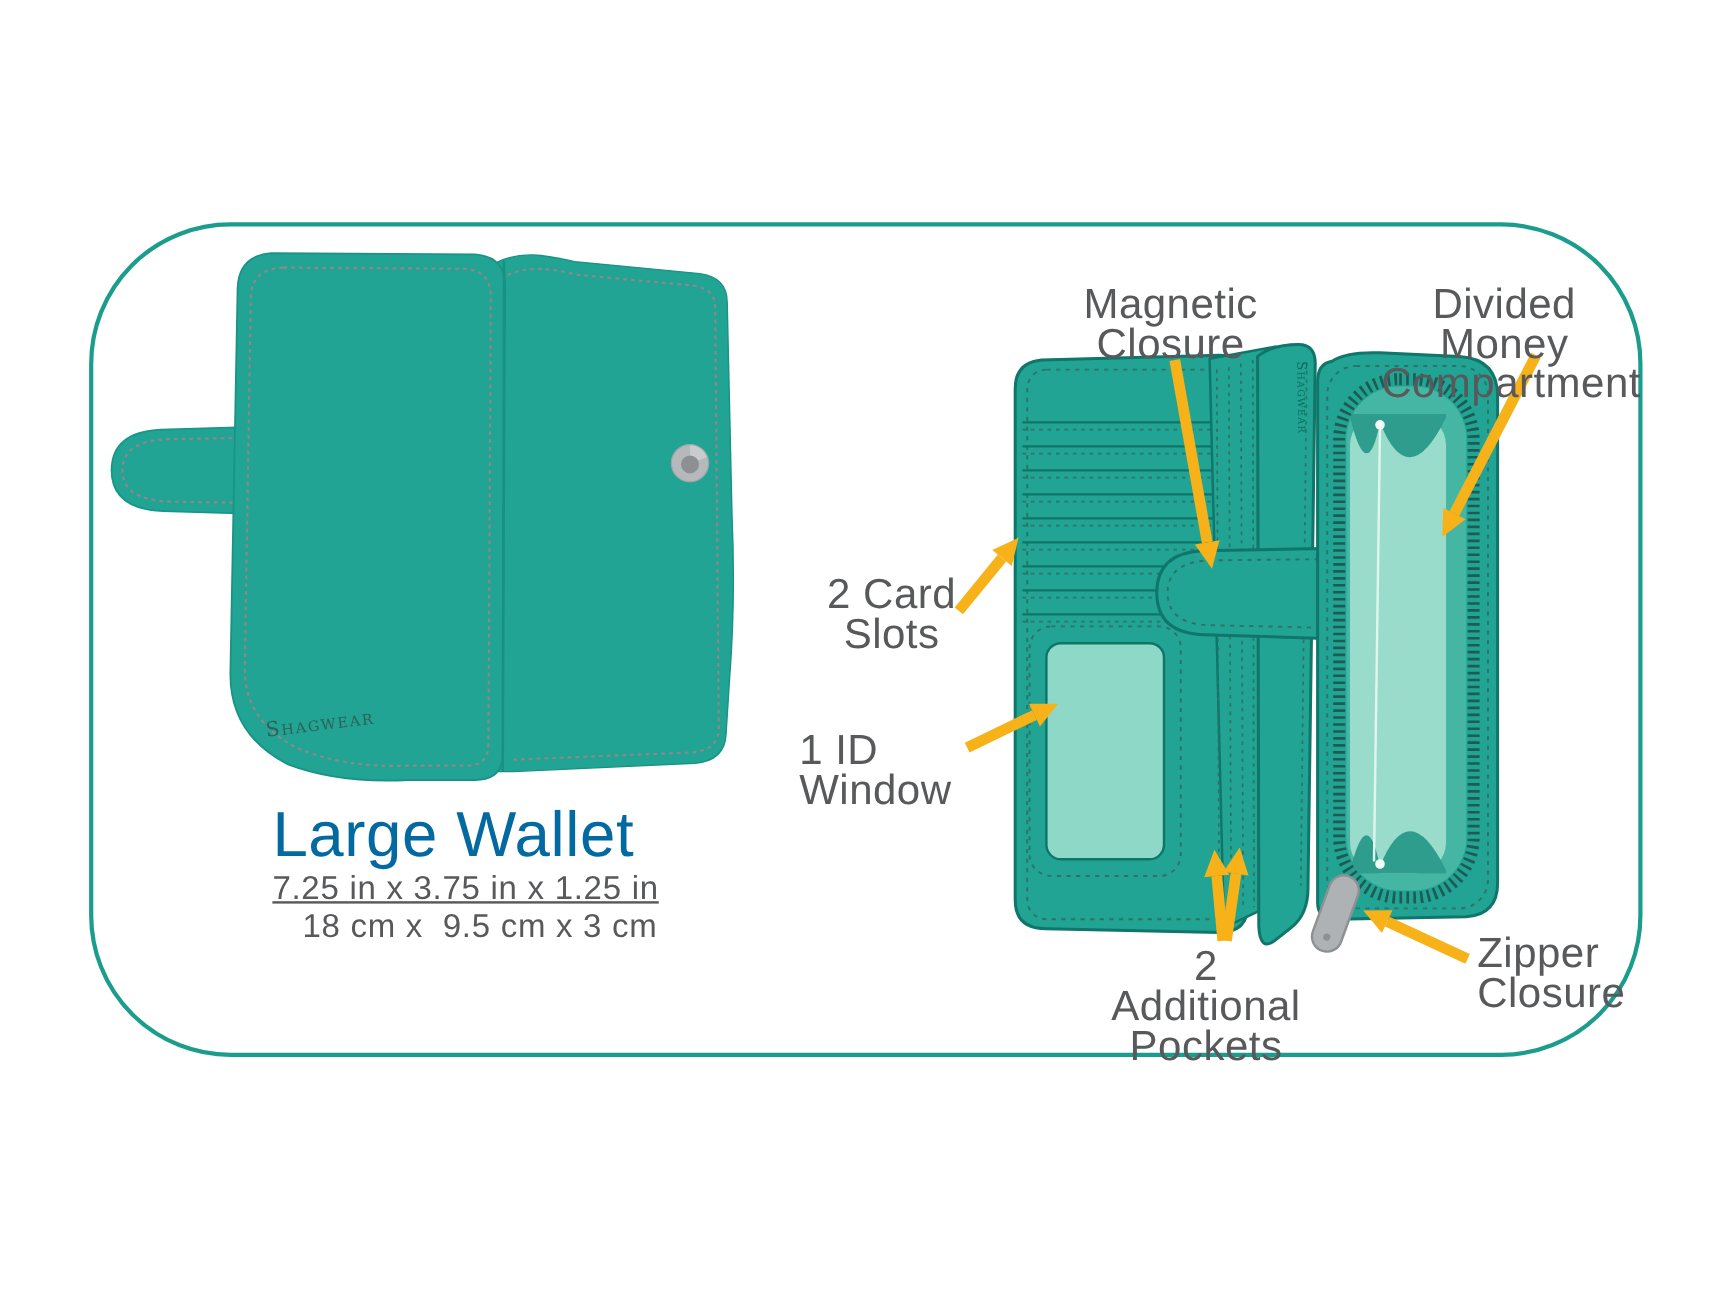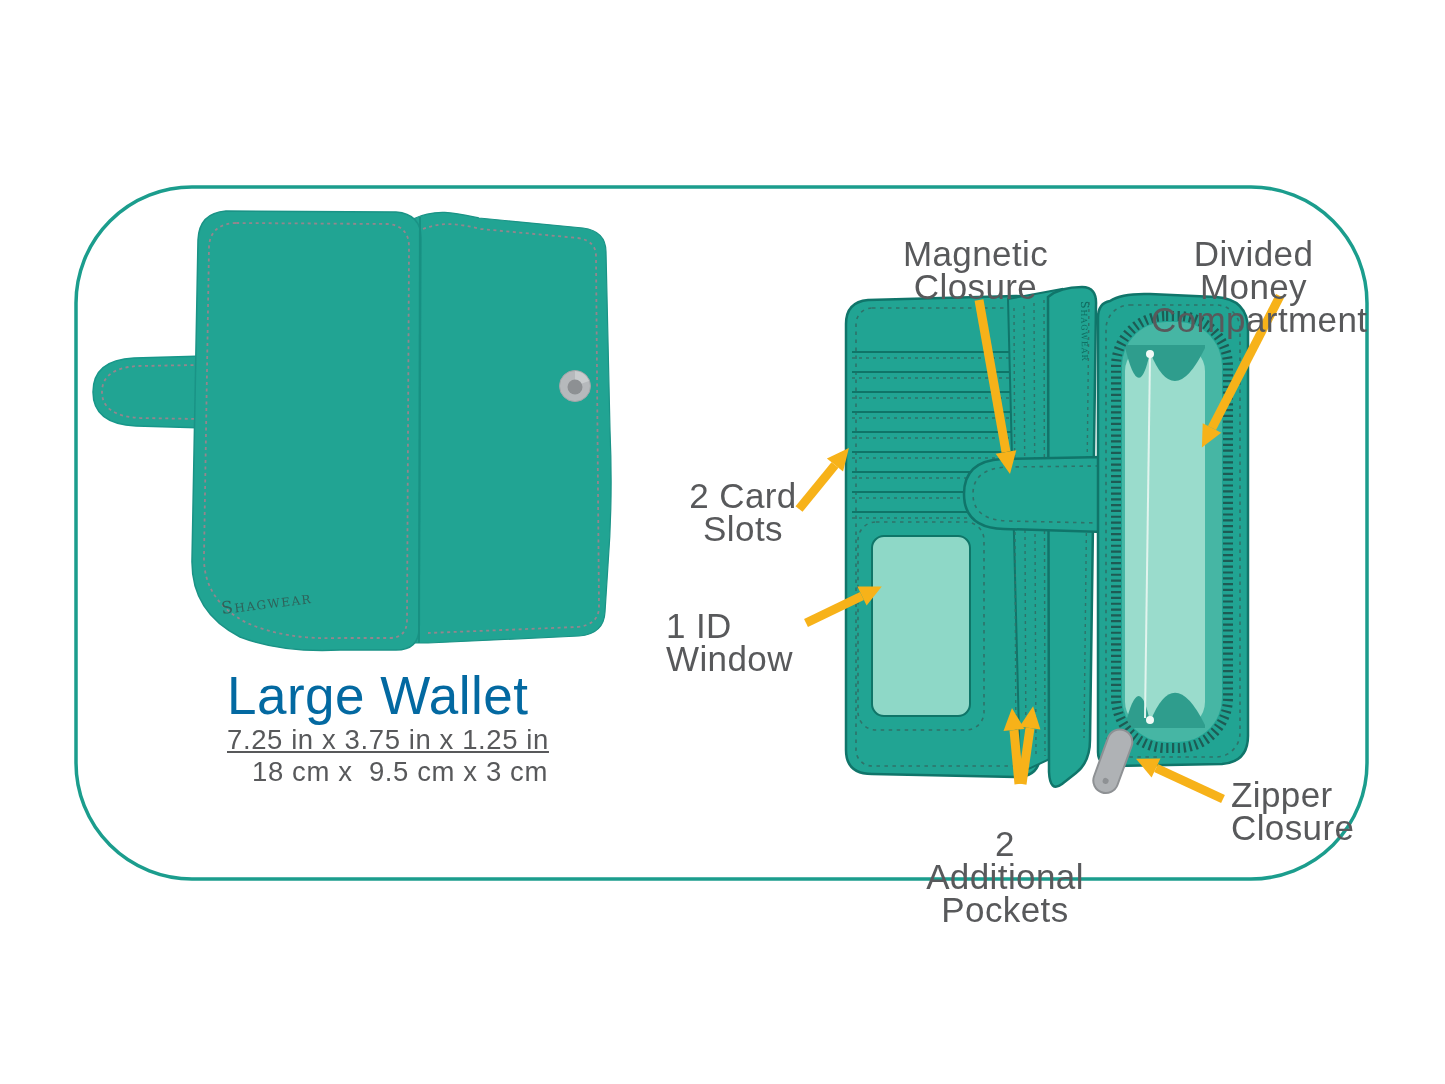--- a/index.html
+++ b/index.html
@@ -160,21 +160,21 @@
     <span>Divided Money</span>
     <span>Compartment</span>
   </div>
   <div class="label center" style="left:668px;top:479px;width:150px;">
     <span>2 Card</span>
     <span>Slots</span>
   </div>
   <div class="label" style="left:666px;top:609px;width:170px;">
     <span>1 ID Window</span>
   </div>
-  <div class="label center" style="left:925px;top:827px;width:160px;">
+  <div class="label center" style="left:925px;top:789px;width:160px;">
     <span>2 Additional</span>
     <span>Pockets</span>
   </div>
   <div class="label" style="left:1231px;top:778px;width:130px;">
     <span>Zipper</span>
     <span>Closure</span>
   </div>
 </div>
 
 </body></html>

